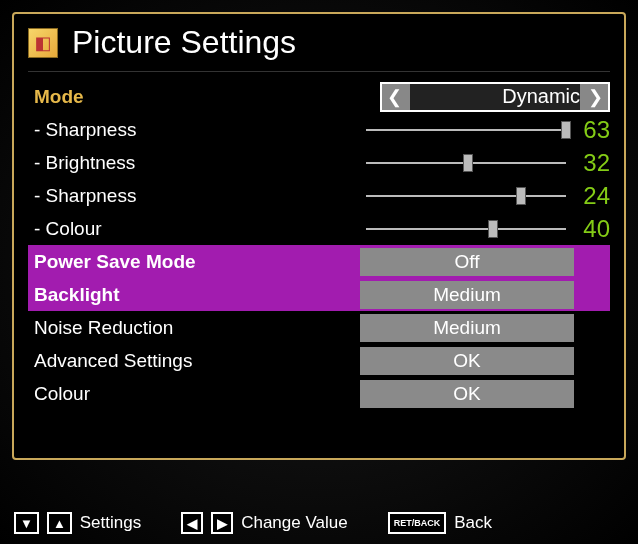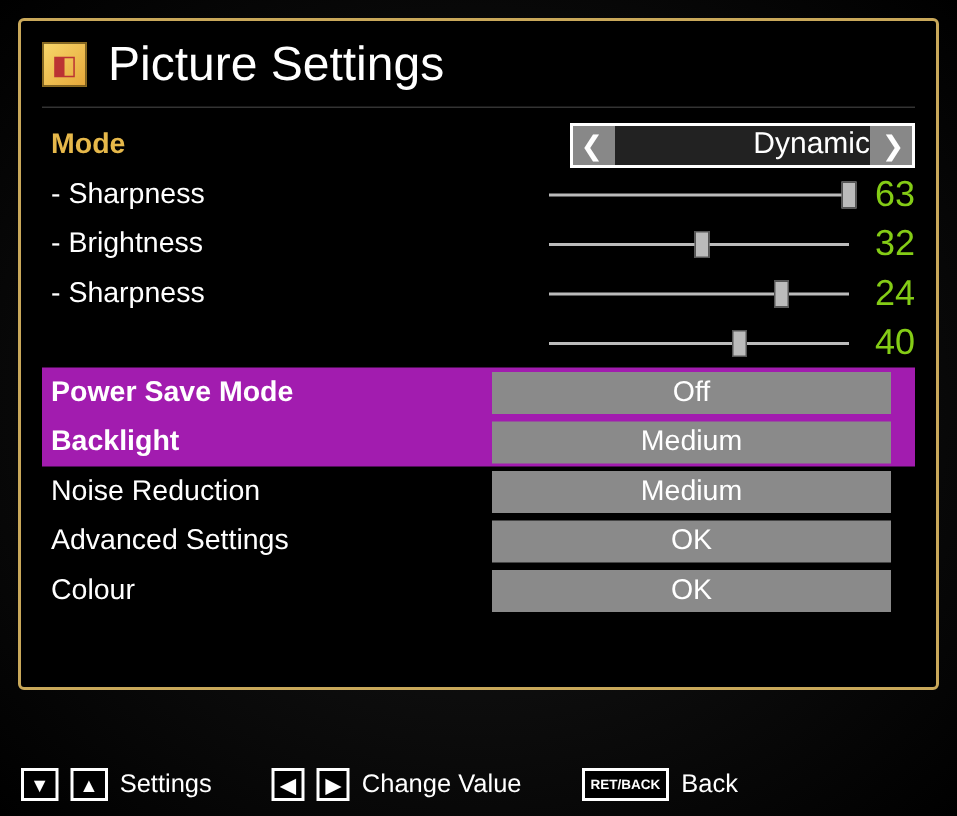--- a/index.html
+++ b/index.html
@@ -122,21 +122,21 @@
     transform: translate(-50%, -50%);
     border: 1px solid #555;
   }
   .slider-value {
     width: 34px;
     text-align: right;
     color: #84cc16;
     font-size: 24px;
   }
   .btn-box {
-    width: 266px;
+    width: 214px;
     height: 28px;
     background: #8a8a8a;
     color: #fff;
     display: flex;
     align-items: center;
     justify-content: center;
     font-size: 19px;
     cursor: pointer;
     margin-right: 36px;
   }
@@ -224,20 +224,21 @@
       <div class="slider-wrap">
         <div class="slider-track">
           <div class="slider-thumb" style="left: 77.4194%;"></div>
         </div>
         <div class="slider-value">24</div>
       </div>
     </div>
   </div>
 
   <div class="row">
+    <div class="row-label">- Colour</div>
     <div class="row-control">
       <div class="slider-wrap">
         <div class="slider-track">
           <div class="slider-thumb" style="left: 63.4921%;"></div>
         </div>
         <div class="slider-value">40</div>
       </div>
     </div>
   </div>
 

